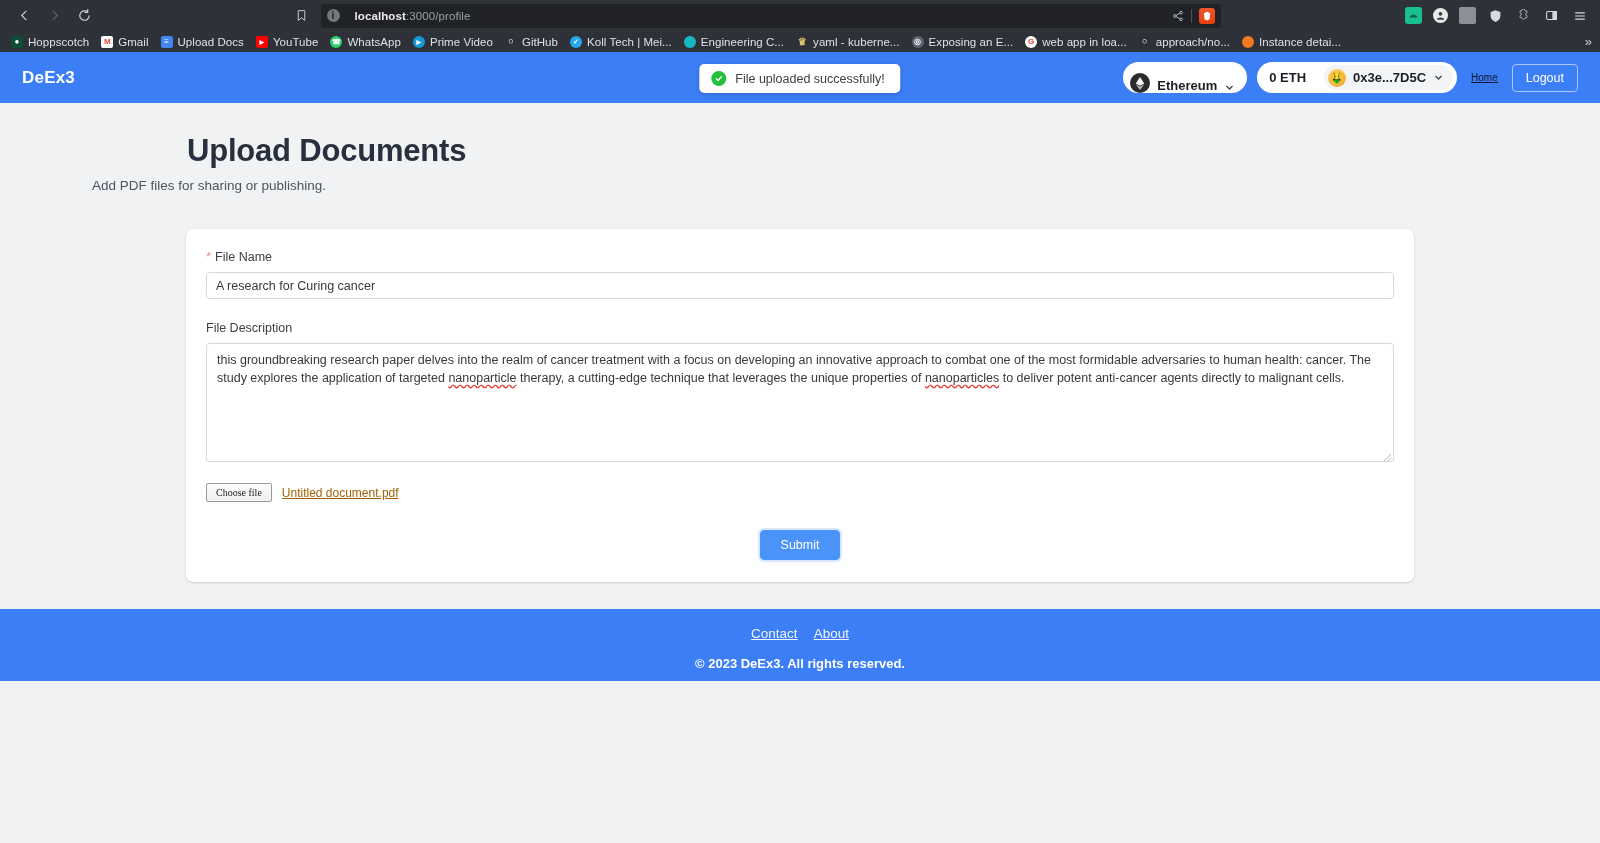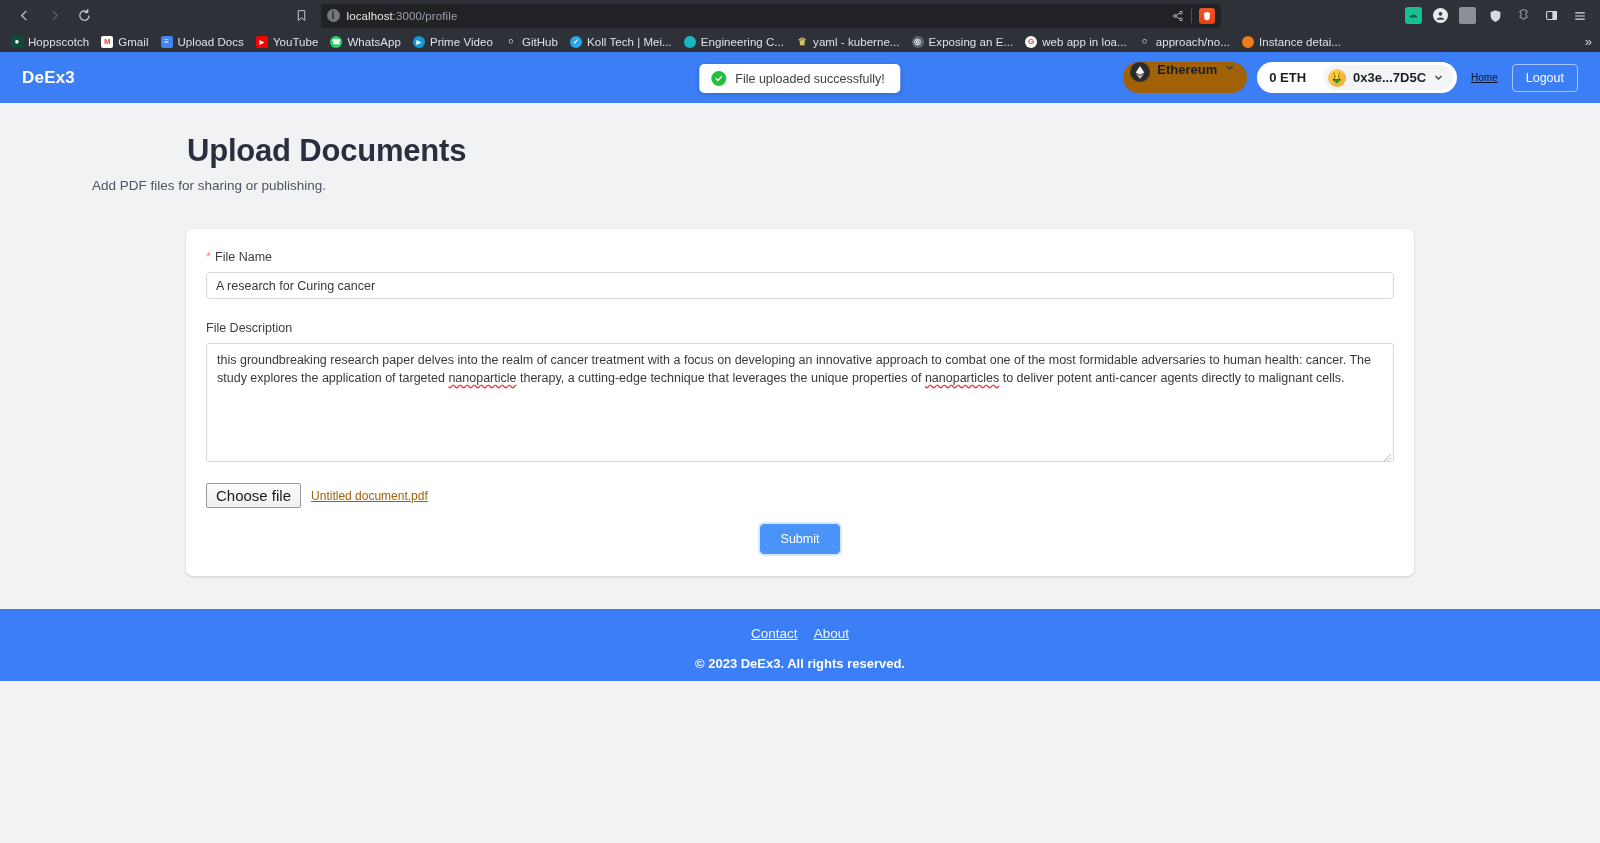--- a/index.html
+++ b/index.html
@@ -66,21 +66,21 @@
     font-weight: bold;
     line-height: 1;
     flex: none;
   }
   .url-text {
     font-size: 11.5px;
     color: #9aa0a8;
     white-space: nowrap;
     letter-spacing: 0.1px;
   }
-  .url-text b { color: #e9eaec; font-weight: normal; }
+  .url-text b { color: #e9eaec; font-weight: bold; margin-left: 8px; }
   .url-right {
     margin-left: auto;
     display: flex;
     align-items: center;
     gap: 7px;
   }
   .url-share { color: #b6bac1; display:flex; }
   .url-divider { width: 1px; height: 14px; background: #4a4e56; }
   .brave-badge {
     width: 16px; height: 16px;
@@ -184,25 +184,25 @@
   .toast-check svg { display:block; }
   .toast-text { font-size: 12.5px; color: #3c4043; }
 
   .hdr-right {
     margin-left: auto;
     display: flex;
     align-items: center;
     gap: 10px;
   }
   .chain-pill {
-    background: #a16207;
+    background: #ffffff;
     border-radius: 20px;
     height: 31px;
     display: flex;
-    align-items: flex-start;
+    align-items: flex-end;
     gap: 7px;
     padding: 0 12px 0 7px;
   }
   .eth-coin {
     width: 20px; height: 20px;
     border-radius: 50%;
     background: #2b2b2b;
     display: flex; align-items: center; justify-content: center;
     flex: none;
   }
@@ -332,32 +332,32 @@
     margin-top: 21px;
     display: flex;
     align-items: center;
     gap: 10px;
   }
   .choose-file {
     border: 1px solid #9a9a9a;
     background: linear-gradient(#fbfbfb,#f0f0f0);
     border-radius: 2px;
     padding: 3px 9px;
-    font-size: 15px;
+    font-size: 10px;
     color: #1b1b1b;
-    font-family: Liberation Sans, sans-serif;
+    font-family: Liberation Serif, serif;
   }
   .file-name {
     font-size: 12px;
     color: #a16207;
     text-decoration: underline;
   }
 
   .submit-wrap {
-    margin-top: 16px;
+    margin-top: 28px;
     display: flex;
     justify-content: center;
   }
   .submit-btn {
     background: #4a93f8;
     border: 1px solid #4a93f8;
     color: #fff;
     font-size: 12.5px;
     border-radius: 4px;
     padding: 7px 20px;

